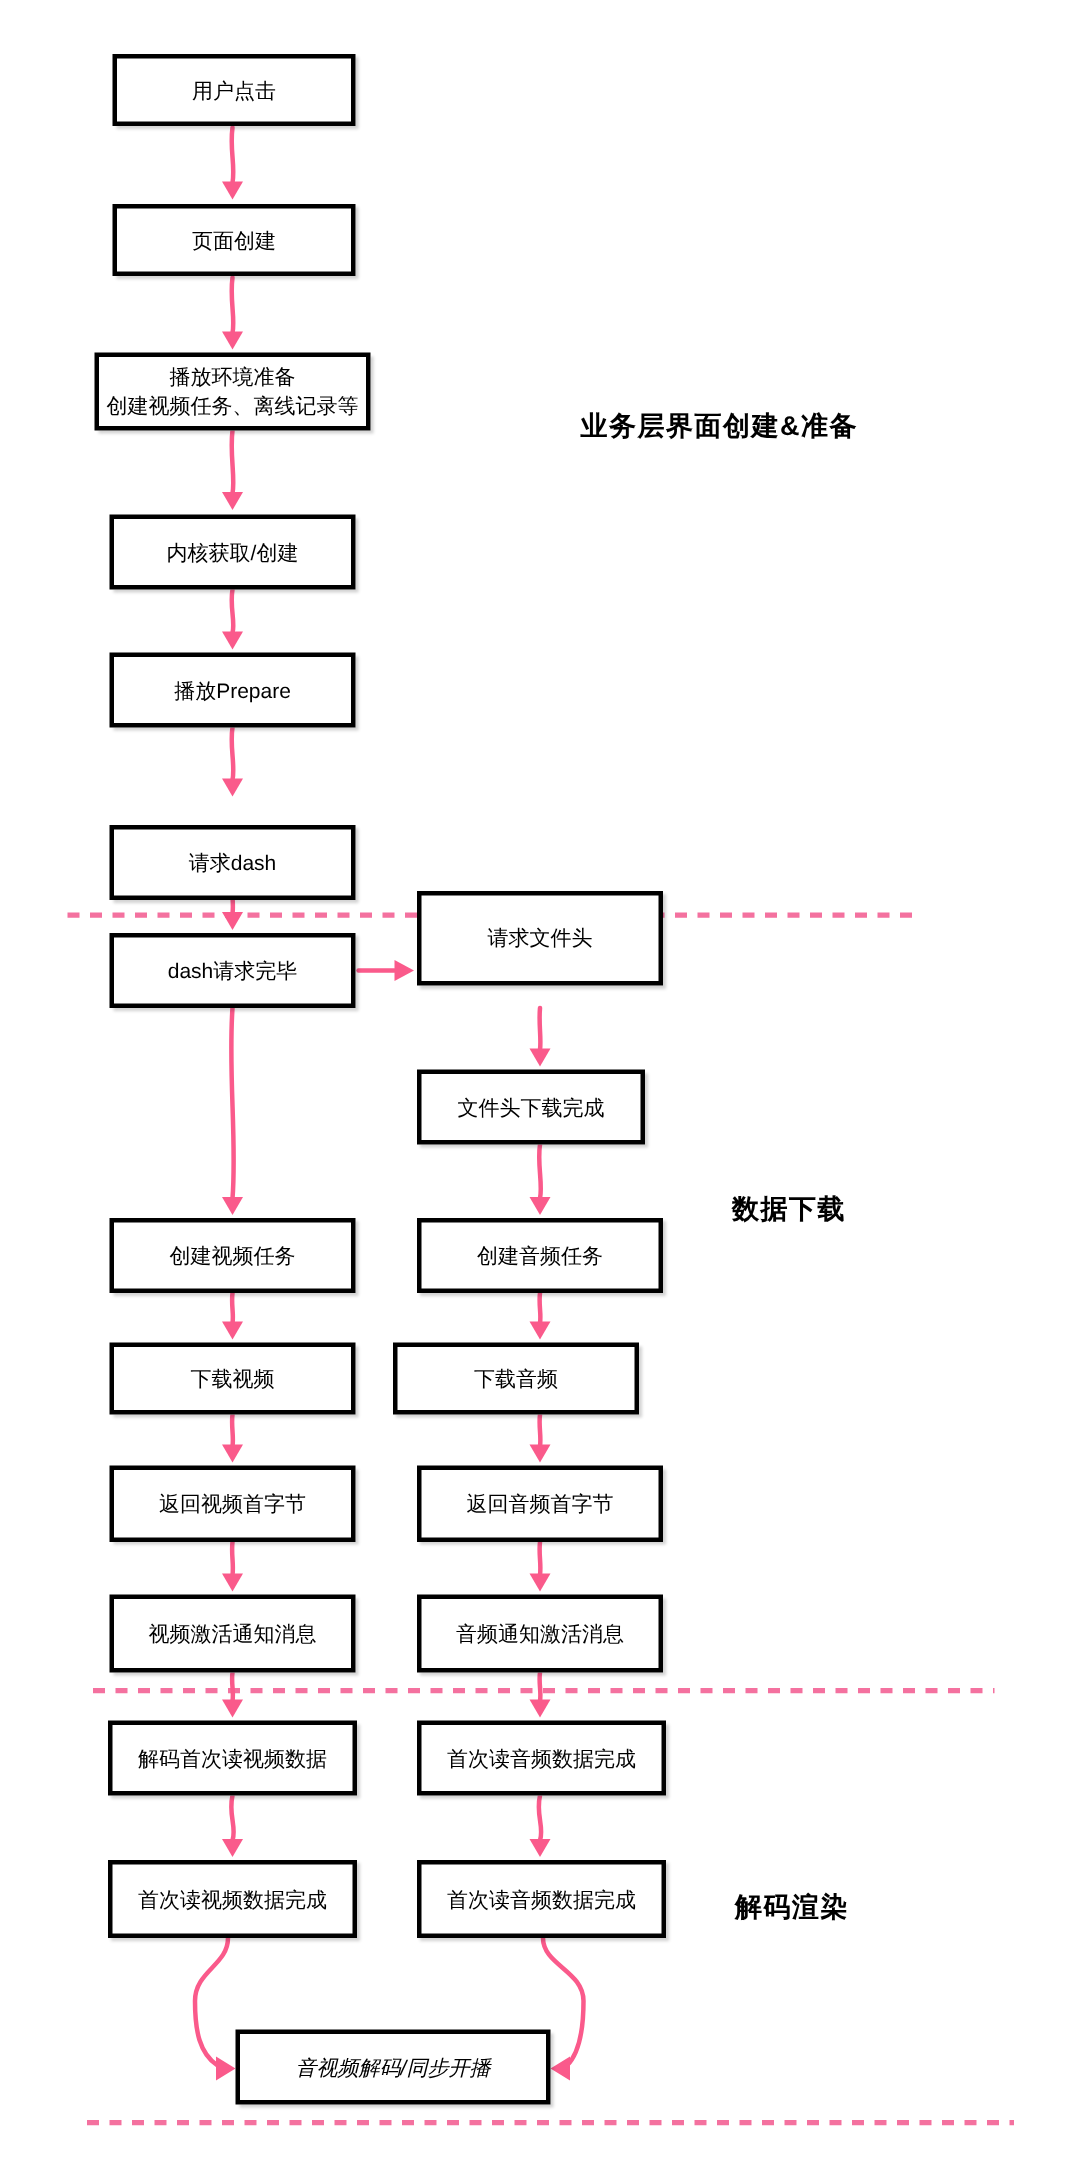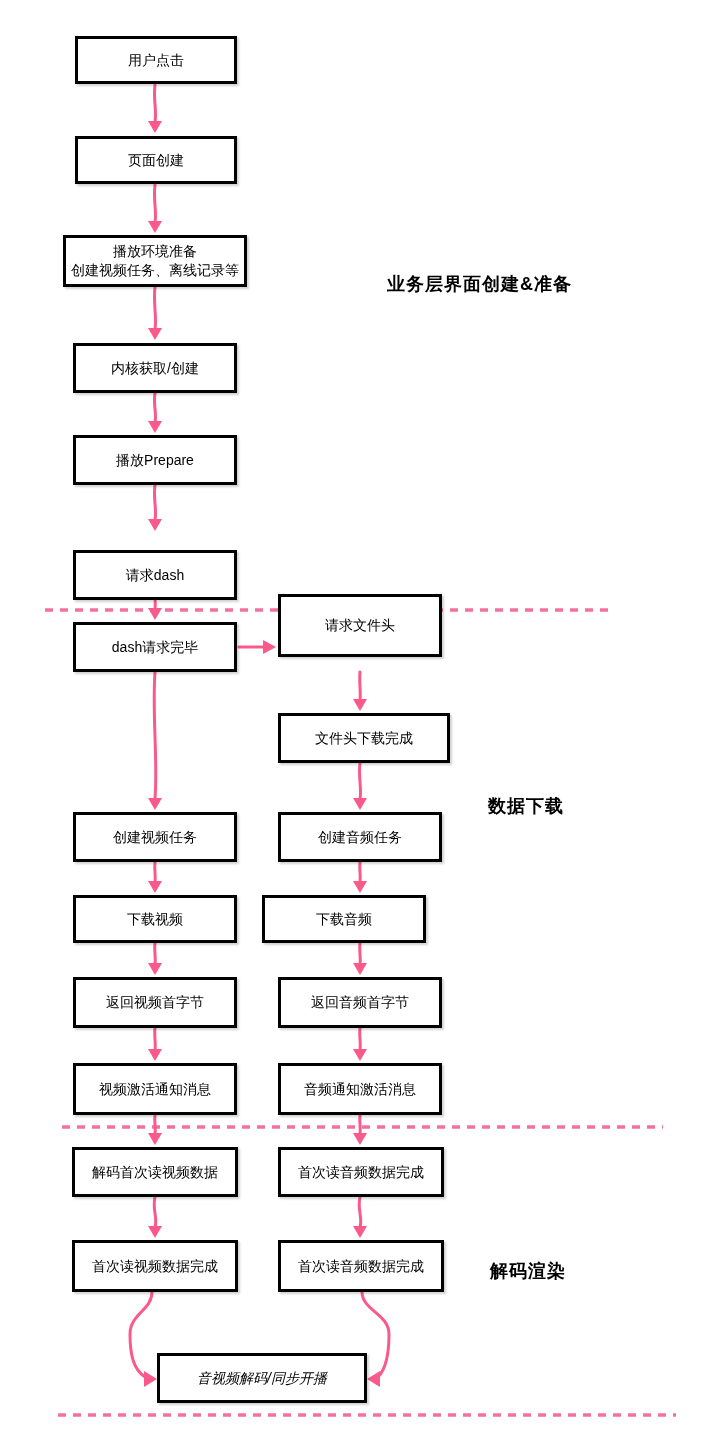--- a/index.html
+++ b/index.html
@@ -61,21 +61,21 @@
   }
   
   .n0  { left: 75px;  top: 36px;   width: 162px; height: 48px; }
   .n1  { left: 75px;  top: 136px;  width: 162px; height: 48px; }
   .n2  { left: 63px;  top: 235px;  width: 184px; height: 52px; }
   .n3  { left: 73px;  top: 343px;  width: 164px; height: 50px; }
   .n4  { left: 73px;  top: 435px;  width: 164px; height: 50px; }
   .n5  { left: 73px;  top: 550px;  width: 164px; height: 50px; }
   .n6  { left: 73px;  top: 622px;  width: 164px; height: 50px; }
   .n7  { left: 278px; top: 594px;  width: 164px; height: 63px; }
-  .n8  { left: 278px; top: 713px;  width: 172px; height: 50px; }
+  .n8  { left: 278px; top: 713px;  width: 152px; height: 50px; }
   .n9  { left: 73px;  top: 812px;  width: 164px; height: 50px; }
   .n10 { left: 278px; top: 812px;  width: 164px; height: 50px; }
   .n11 { left: 73px;  top: 895px;  width: 164px; height: 48px; }
   .n12 { left: 262px; top: 895px;  width: 164px; height: 48px; }
   .n13 { left: 73px;  top: 977px;  width: 164px; height: 51px; }
   .n14 { left: 278px; top: 977px;  width: 164px; height: 51px; }
   .n15 { left: 73px;  top: 1063px; width: 164px; height: 52px; }
   .n16 { left: 278px; top: 1063px; width: 164px; height: 52px; }
   .n17 { left: 72px;  top: 1147px; width: 166px; height: 50px; }
   .n18 { left: 278px; top: 1147px; width: 166px; height: 50px; }

